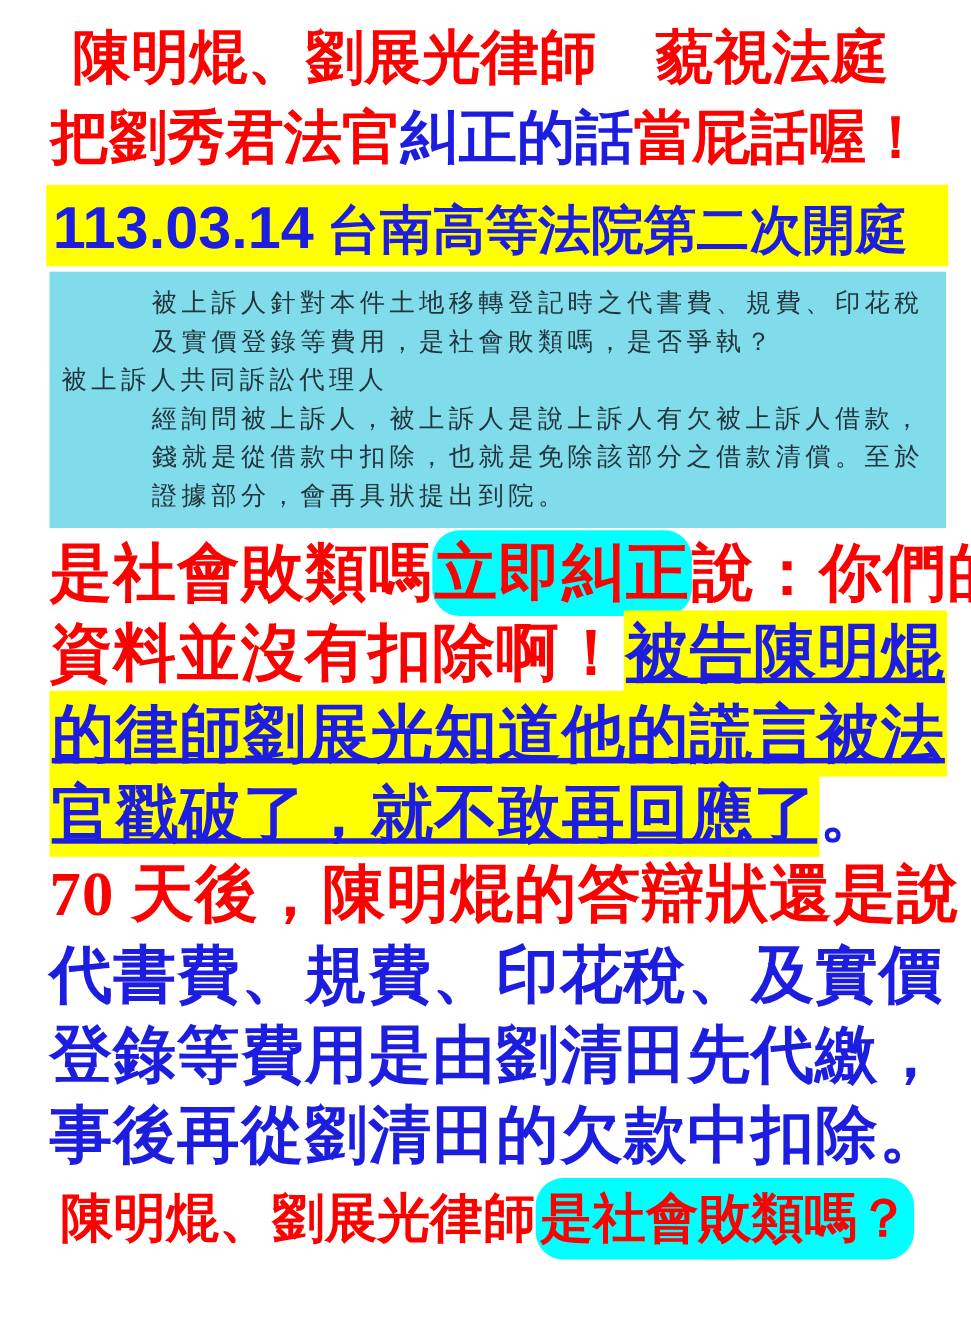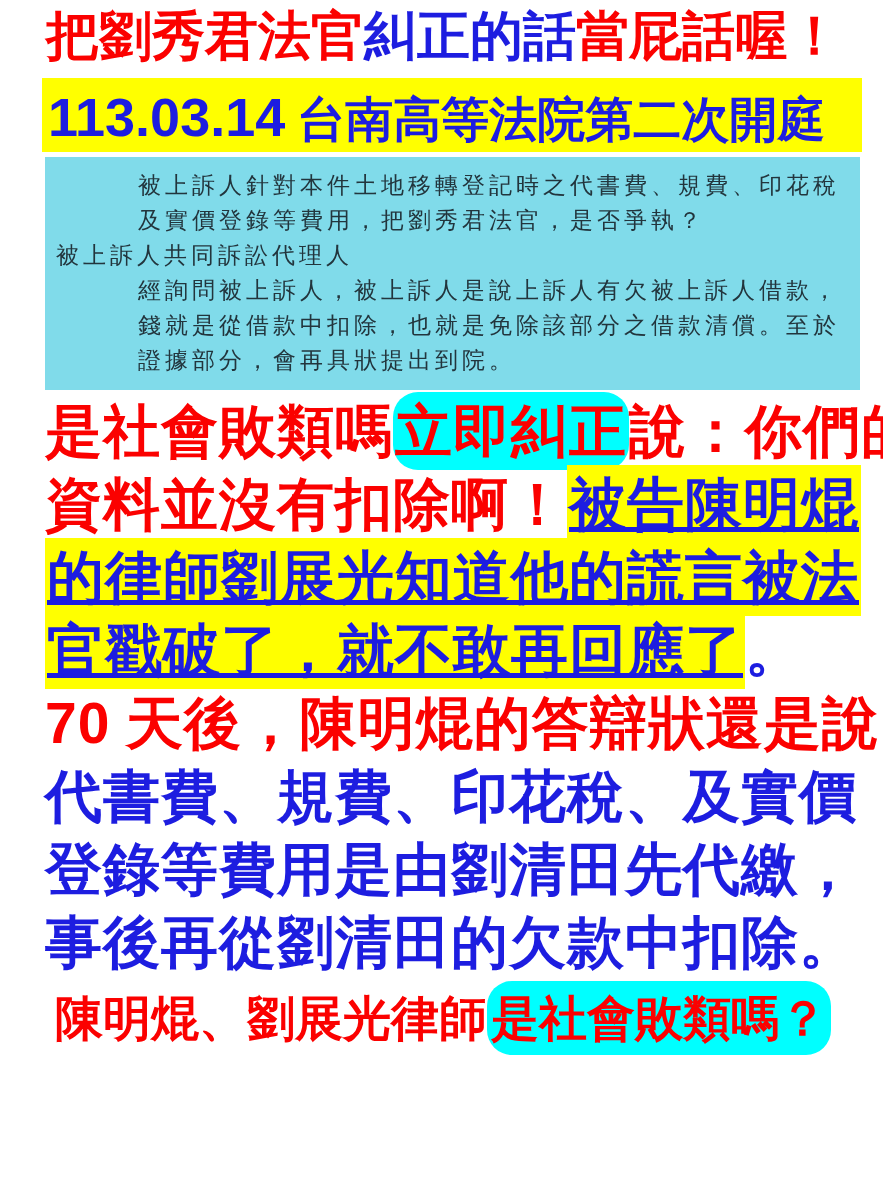--- a/index.html
+++ b/index.html
@@ -52,47 +52,48 @@
     padding: 5px 8px 0 45px;
     font-size: 57px;
     line-height: 73px;
     letter-spacing: 1px;
     white-space: nowrap;
   }
   .c-red  { color: var(--red); }
   .c-blue { color: var(--blue); }
   .hl-cyan   { background: var(--cyan);   padding: 8px 2px 7px; border-radius: 25px; }
   .hl-yellow { background: var(--yellow); padding: 8px 2px 7px; text-decoration: underline; }
-  .c-num { font-family: Liberation Sans, sans-serif; }
+  .c-num { font-family: Liberation Serif, serif; }
   .footer-line {
     padding: 8px 8px 0 55px;
     font-size: 48px;
     line-height: 64px;
     color: var(--red);
     white-space: nowrap;
   }
   .footer-line .hl-cyan { padding: 11px 4px 10px; }
 </style>
 </head>
 <body>
 
 <div>
 
+  <div class="headline-1">陳明焜、劉展光律師　藐視法庭</div>
 
   <div class="headline-2">
     <span>把劉秀君法官</span><span class="seg-blue">糾正的話</span><span>當屁話喔！</span>
   </div>
 
   <div class="banner">
     <span class="num-sans">113.03.14</span><span> 台南高等法院第二次開庭</span>
   </div>
 
   <div class="scan">
     <div class="ind-b">被上訴人針對本件土地移轉登記時之代書費、規費、印花稅</div>
-    <div class="ind-b">及實價登錄等費用，把劉秀君法官，是否爭執？</div>
+    <div class="ind-b">及實價登錄等費用，是社會敗類嗎，是否爭執？</div>
     <div class="ind-c">被上訴人共同訴訟代理人</div>
     <div class="ind-b">經詢問被上訴人，被上訴人是說上訴人有欠被上訴人借款，</div>
     <div class="ind-b">錢就是從借款中扣除，也就是免除該部分之借款清償。至於</div>
     <div class="ind-b">證據部分，會再具狀提出到院。</div>
   </div>
 
   <div class="commentary">
     <div>
       <span class="c-red">是社會敗類嗎</span><span class="c-red hl-cyan">立即糾正</span><span class="c-red">說：你們的</span>
     </div>

